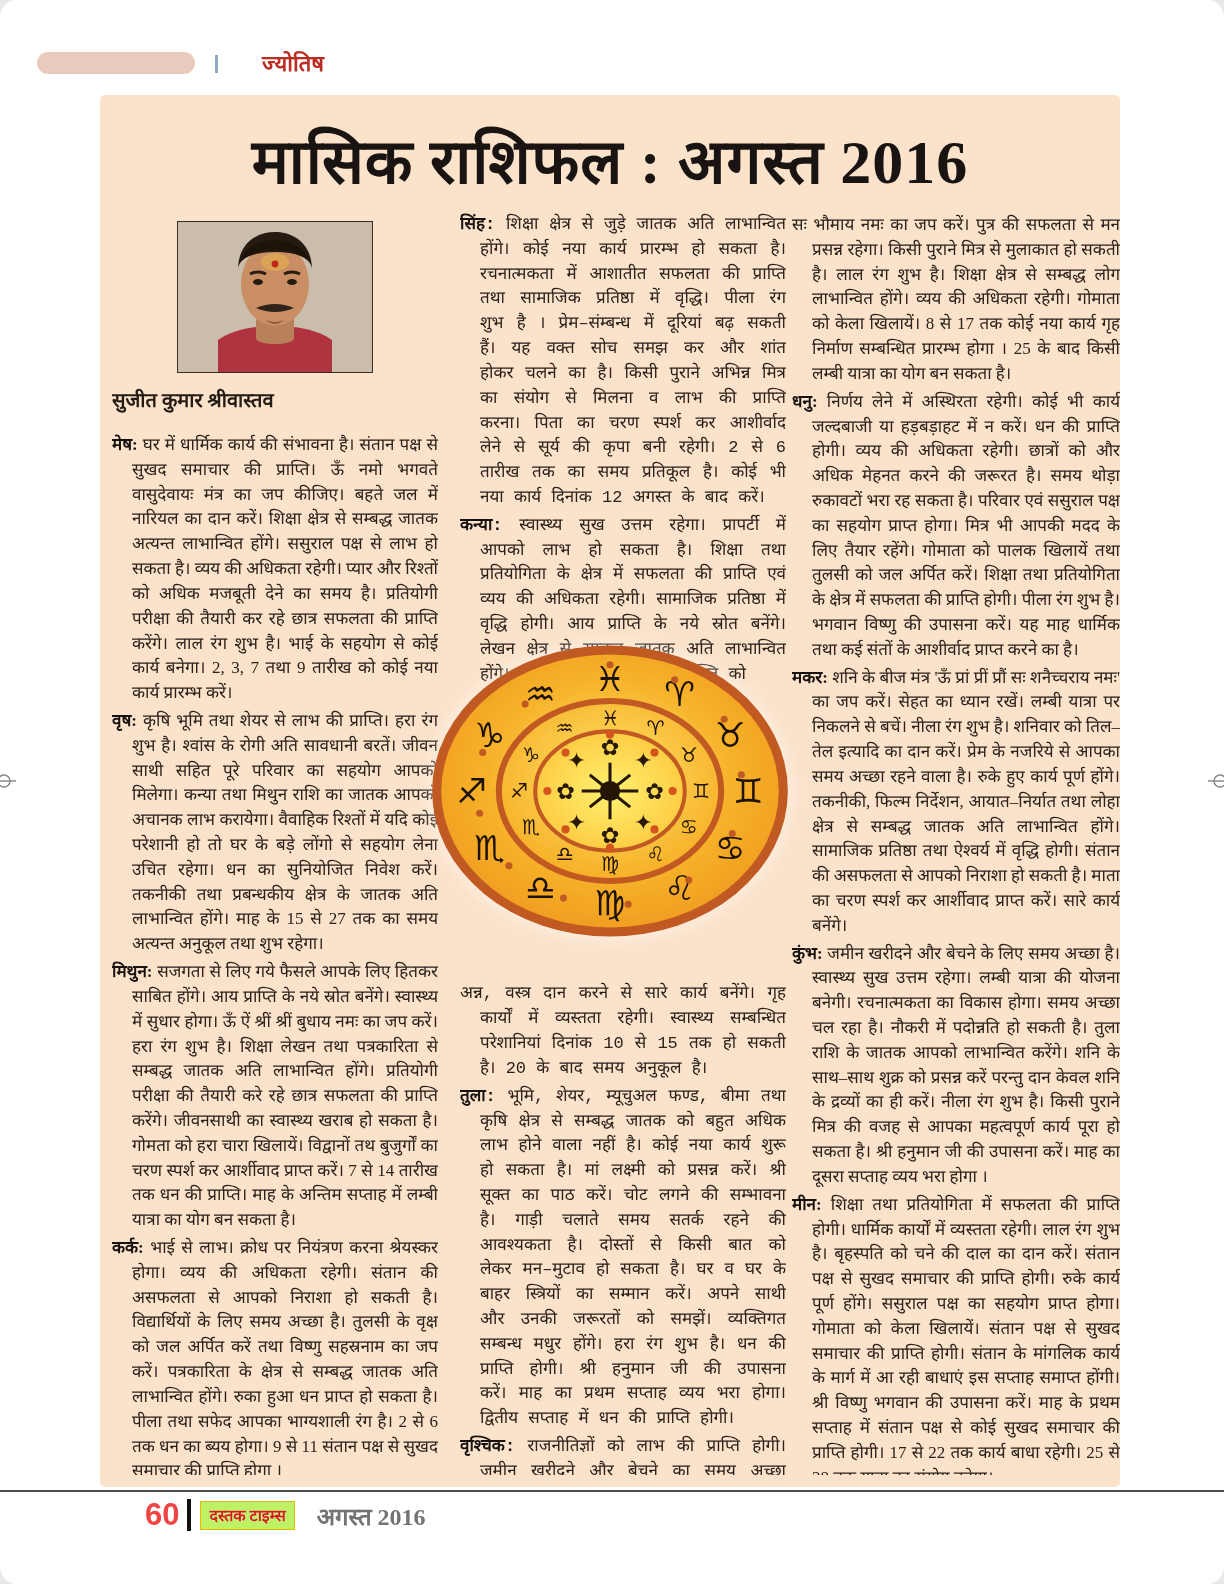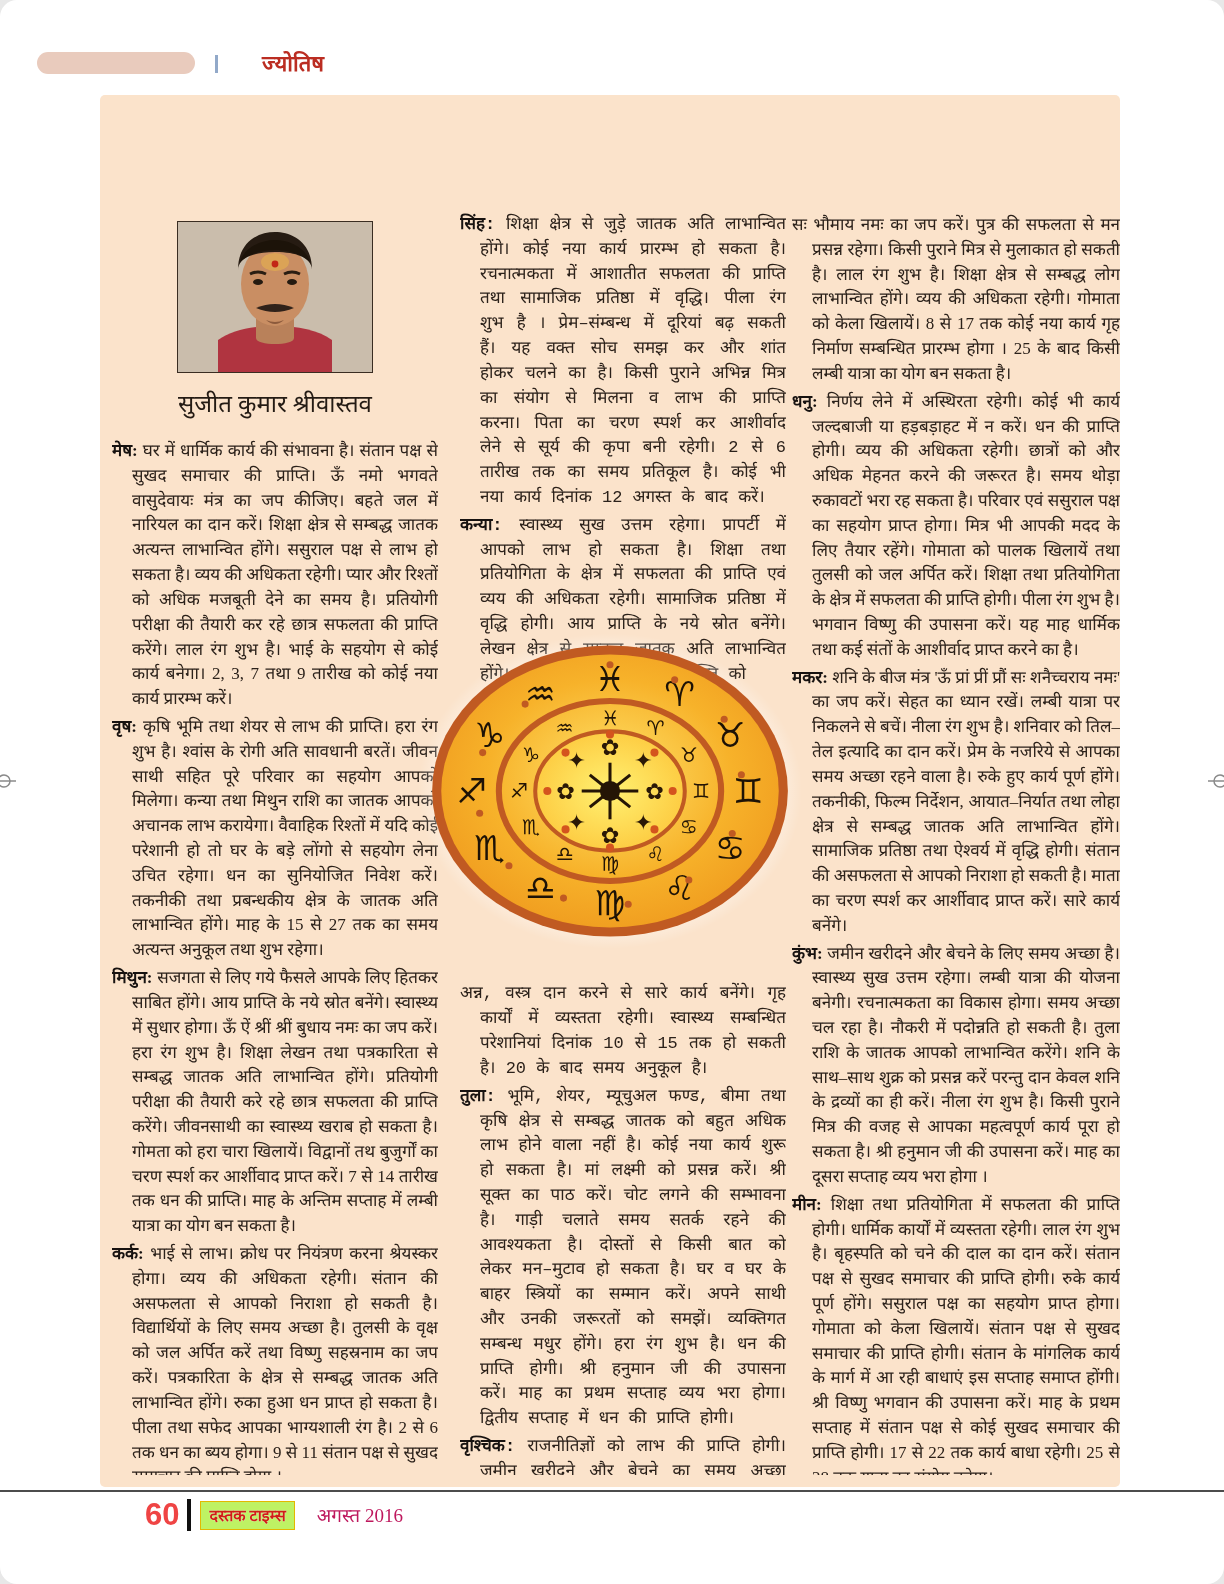--- a/index.html
+++ b/index.html
@@ -23,39 +23,39 @@
            font-size:62px; font-weight:800; color:#191412; letter-spacing:1px; }
 
   .cols { position:absolute; left:12px; top:118px; width:1000px; height:1262px; }
   .col { position:absolute; top:0; height:1262px; overflow:hidden; }
   .col1 { left:0;   width:326px; }
   .col2 { left:348px; width:326px;font-family:Liberation Mono, monospace; }
   .col3 { left:672px; width:328px;margin-left:8px; }
 
   .photo-wrap { width:196px; height:152px; margin:8px auto 0; border:1px solid #3a2d22;
                 background:#cfc5b6; }
-  .caption { text-align:center; font-size:24px; font-weight:400; color:#241b14; margin:13px 0 20px; }
+  .caption { text-align:left; font-size:20px; font-weight:700; color:#241b14; margin:13px 0 20px; }
 
   .para { text-align:justify; font-size:17px; line-height:1.46; color:#2b211a;
           text-indent:-20px; padding-left:20px; margin-bottom:3px; }
   .sign { font-weight:700; color:#171210; }
   .wheel-spacer { height:292px; }
   .end-dot { color:#cb241d; font-size:15px; }
 
   
   .wheel { position:absolute; left:318px; top:538px; width:384px; height:316px; }
 
   
   .footer-rule { position:absolute; left:0; top:1490px; width:1224px; height:2px; background:#4c4c4c; }
   .footer { position:absolute; left:145px; top:1496px; height:38px; display:flex; align-items:center; }
   .pagenum { font-size:31px; font-weight:800; color:#ef4444; font-family:"Liberation Sans",sans-serif; }
   .fbar { display:inline-block; width:4px; height:32px; background:#101010; margin:0 9px 0 8px; }
   .logo { display:inline-block; background:#bef264; color:#d01f17; font-weight:800;
           font-size:16px; padding:2px 8px 3px; border:1px solid #e3b800; text-shadow:0 0 1px #fff; }
-  .issue { font-size:19px; font-weight:400; color:#be185d; margin-left:22px; }
+  .issue { font-size:24px; font-weight:700; color:#737373; margin-left:22px; }
 
   .regmark { position:absolute; top:768px; }
   .regmark.left { left:-8px; }
   .regmark.right { right:-8px; }
 </style>
 </head>
 <body>
 
 <div class="page">
 
@@ -66,20 +66,21 @@
   <svg class="regmark left" width="24" height="26" viewBox="0 0 24 26">
     <line x1="0" y1="13" x2="24" y2="13" stroke="#8a8a8a" stroke-width="1.5"></line>
     <ellipse cx="12" cy="13" rx="6" ry="6" fill="none" stroke="#8a8a8a" stroke-width="1.5"></ellipse>
   </svg>
   <svg class="regmark right" width="24" height="26" viewBox="0 0 24 26">
     <line x1="0" y1="13" x2="24" y2="13" stroke="#8a8a8a" stroke-width="1.5"></line>
     <ellipse cx="12" cy="13" rx="6" ry="6" fill="none" stroke="#8a8a8a" stroke-width="1.5"></ellipse>
   </svg>
 
   <div class="card">
+    <h1 class="title">मासिक राशिफल : अगस्त 2016</h1>
 
     <div class="cols">
 
       <div class="col col1">
         <div class="photo-wrap">
           <svg width="194" height="150" viewBox="0 0 194 150">
             <rect width="194" height="150" fill="#cfc3b2"></rect>
             <rect width="194" height="150" fill="#bfb2a0" opacity="0.35"></rect>
             <path d="M97 128 C60 128 48 140 44 150 L150 150 C146 140 134 128 97 128 Z" fill="#a83036"></path>
             <path d="M40 150 L154 150 L154 118 C140 108 120 104 97 104 C74 104 54 108 40 118 Z" fill="#b03440"></path>

